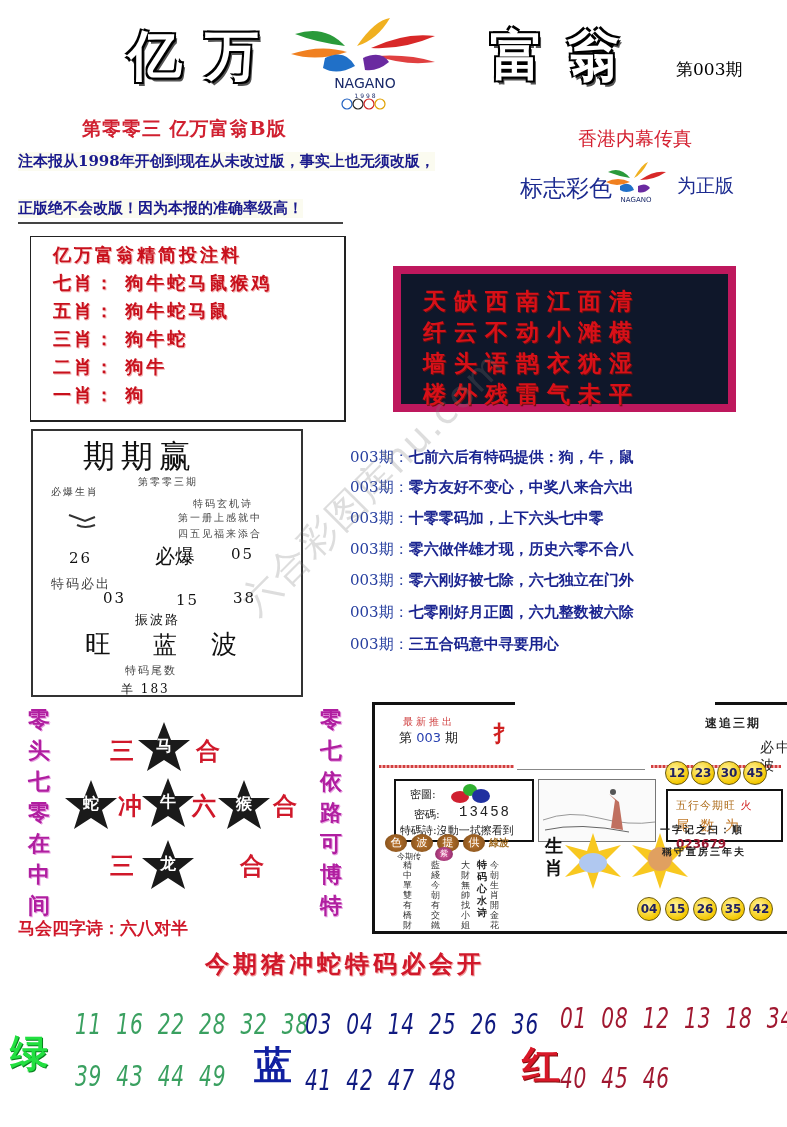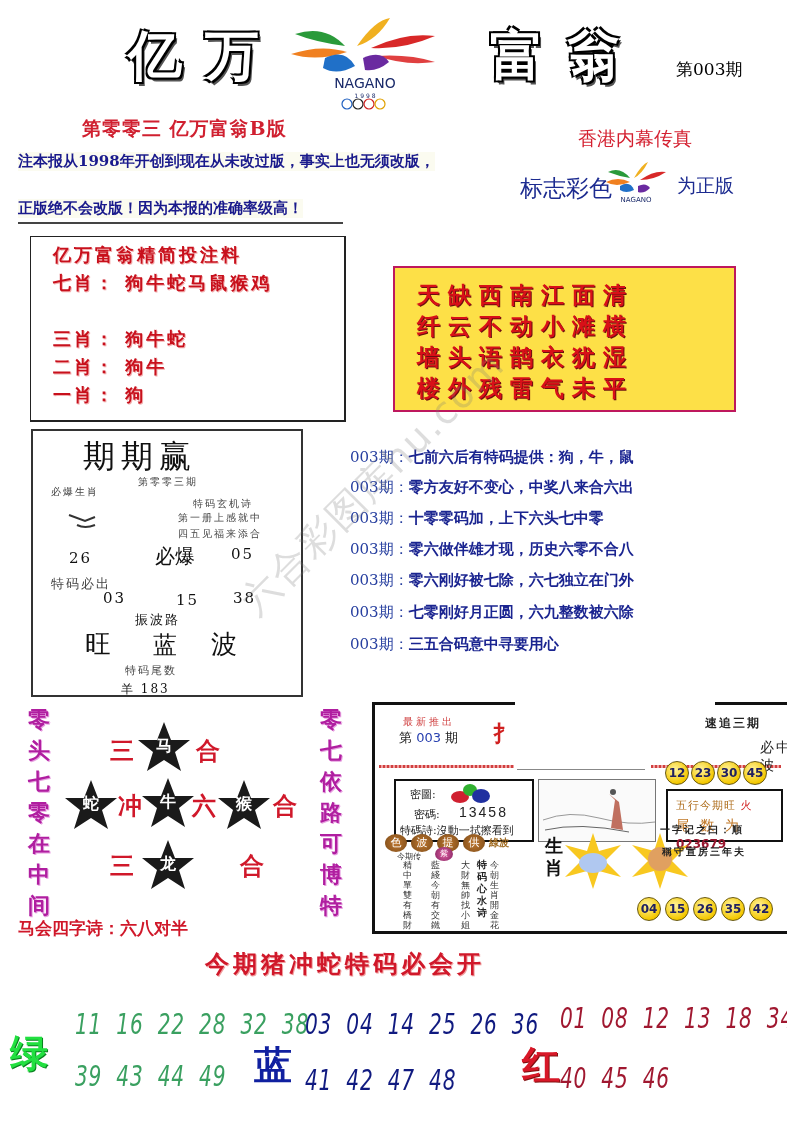--- a/index.html
+++ b/index.html
@@ -22,21 +22,21 @@
   .hk-title { position: absolute; left: 578px; top: 126px; font-size: 19px; color: #d42030; font-family: "DejaVu Sans", sans-serif; }
   .hk-left { position: absolute; left: 520px; top: 173px; font-size: 23px; color: #1c2b90; }
   .hk-right { position: absolute; left: 677px; top: 173px; font-size: 19px; color: #1c2b90; }
   .mini-logo { position: absolute; left: 602px; top: 158px; width: 68px; height: 50px; }
 
   
   .zodiac-box { position: absolute; left: 30px; top: 236px; width: 316px; height: 186px; border: 2px solid #222; border-top-width: 1px; border-left-width: 1px; background: #fff; }
   .zodiac-line { position: absolute; left: 22px; font-size: 18px; font-weight: bold; color: #c8101c; font-family: "DejaVu Serif", serif; letter-spacing: 3px; text-shadow: 1px 1px 0 #f2b0b0; }
 
   
-  .poem-box { position: absolute; left: 393px; top: 266px; width: 343px; height: 146px; border: 2px solid #be185d; background: #fde047; }
+  .poem-box { position: absolute; left: 393px; top: 266px; width: 343px; height: 146px; border: 8px solid #be185d; background: #0f172a; }
   .poem-row { position: absolute; left: 22px; font-size: 23px; font-weight: bold; color: #d81018; font-family: "DejaVu Serif", serif; letter-spacing: 8px; text-shadow: 1px 1px 0 #6a1010; }
 
   
   .qqy-box { position: absolute; left: 31px; top: 429px; width: 272px; height: 268px; border: 2px solid #333; background: #fff; }
   .qqy-title { position: absolute; left: 50px; top: 4px; font-size: 32px; font-family: "DejaVu Serif", serif; letter-spacing: 6px; color: #111; }
   .qqy-small { position: absolute; font-size: 10px; color: #444; font-family: "DejaVu Serif", serif; letter-spacing: 2px; }
   .qqy-num { position: absolute; font-size: 15px; font-family: "DejaVu Serif", serif; color: #111; letter-spacing: 2px; }
   .qqy-big { position: absolute; font-size: 20px; font-family: "DejaVu Serif", serif; color: #111; }
 
   
@@ -59,21 +59,21 @@
   .rp { position: absolute; left: 372px; top: 702px; width: 428px; height: 232px; border: 3px solid #111; background: #fff; }
   .rp-gap { position: absolute; left: 140px; top: -4px; width: 200px; height: 62px; background: #fff; }
   .rp-small-red { position: absolute; left: 28px; top: 10px; font-size: 10px; color: #d04040; letter-spacing: 3px; }
   .rp-issue { position: absolute; left: 24px; top: 24px; font-size: 13px; color: #222; }
   .rp-issue .n { color: #2840b0; }
   .rp-dash { position: absolute; top: 60px; height: 3px; background: repeating-linear-gradient(90deg, #d04040 0 2px, #f0a0a0 2px 4px); }
   .rp-three { position: absolute; left: 330px; top: 10px; font-size: 12px; font-weight: bold; color: #222; letter-spacing: 2px; }
   .rp-bizhong { position: absolute; left: 337px; top: 34px; font-size: 14px; color: #222; letter-spacing: 2px; margin-left: 48px; }
   .rp-mi { position: absolute; left: 19px; top: 74px; width: 140px; height: 63px; border: 2px solid #111; }
   .rp-mi-label { position: absolute; font-size: 11px; color: #222; }
-  .rp-mi-code { position: absolute; left: 63px; top: 23px; font-size: 14px; letter-spacing: 2px; color: #222; font-family: Liberation Sans, sans-serif; text-align: center; }
+  .rp-mi-code { position: absolute; left: 63px; top: 23px; font-size: 14px; letter-spacing: 2px; color: #222; font-family: Liberation Mono, monospace; text-align: center; }
   .rp-pic { position: absolute; left: 163px; top: 74px; width: 118px; height: 63px; border: 1px solid #777; background: #fafafa; }
   .ball-row { position: absolute; display: flex; gap: 2px; }
   .ball { width: 24px; height: 24px; border-radius: 50%; background: radial-gradient(circle at 40% 35%, #fff3a0, #f4c800 70%, #c89800); border: 1px solid #6a5a10; font-size: 12px; font-weight: bold; color: #202060; text-align: center; line-height: 22px; font-family: "DejaVu Sans", sans-serif; }
   .rp-wx { position: absolute; left: 291px; top: 84px; width: 117px; height: 53px; border: 2px solid #111; }
   .rp-wx1 { position: absolute; left: 8px; top: 7px; font-size: 11px; color: #b07020; letter-spacing: 1px; }
   .rp-wx1 .fire { color: #d02020; }
   .rp-wx2 { position: absolute; left: 8px; top: 26px; font-size: 14px; color: #c07828; letter-spacing: 3px; }
   .rp-wx2 .num { color: #9a1830; font-weight: bold; letter-spacing: 0; font-size: 12px; }
   .tag-ball { display: inline-block; width: 22px; height: 18px; border-radius: 50%; background: radial-gradient(circle, #c07830, #7a4a18); color: #fff; font-size: 11px; text-align: center; line-height: 18px; margin-right: 4px; }
   .rp-tags { position: absolute; left: 10px; top: 126px; }
@@ -135,20 +135,21 @@
     <path d="M18 28 Q28 22 32 32 Q24 36 18 32Z" fill="#2070c8"></path>
     <path d="M36 28 Q44 24 48 30 Q42 36 36 34Z" fill="#6a2aa0"></path>
     <text x="34" y="44" text-anchor="middle" font-size="7" font-family="DejaVu Sans, sans-serif" fill="#1a2a6a">NAGANO</text>
   </svg>
 </div>
 <div class="hk-right">为正版</div>
 
 <div class="zodiac-box">
   <div class="zodiac-line" style="top:6px">亿万富翁精简投注料</div>
   <div class="zodiac-line" style="top:34px"><span>七肖：</span> <span>狗牛蛇马鼠猴鸡</span></div>
+  <div class="zodiac-line" style="top:62px"><span>五肖：</span> <span>狗牛蛇马鼠</span></div>
   <div class="zodiac-line" style="top:90px"><span>三肖：</span> <span>狗牛蛇</span></div>
   <div class="zodiac-line" style="top:118px"><span>二肖：</span> <span>狗牛</span></div>
   <div class="zodiac-line" style="top:146px"><span>一肖：</span> <span>狗</span></div>
 </div>
 
 <div class="poem-box">
   <div class="poem-row" style="top:12px">天缺西南江面清</div>
   <div class="poem-row" style="top:43px">纤云不动小滩横</div>
   <div class="poem-row" style="top:74px">墙头语鹊衣犹湿</div>
   <div class="poem-row" style="top:105px">楼外残雷气未平</div>

